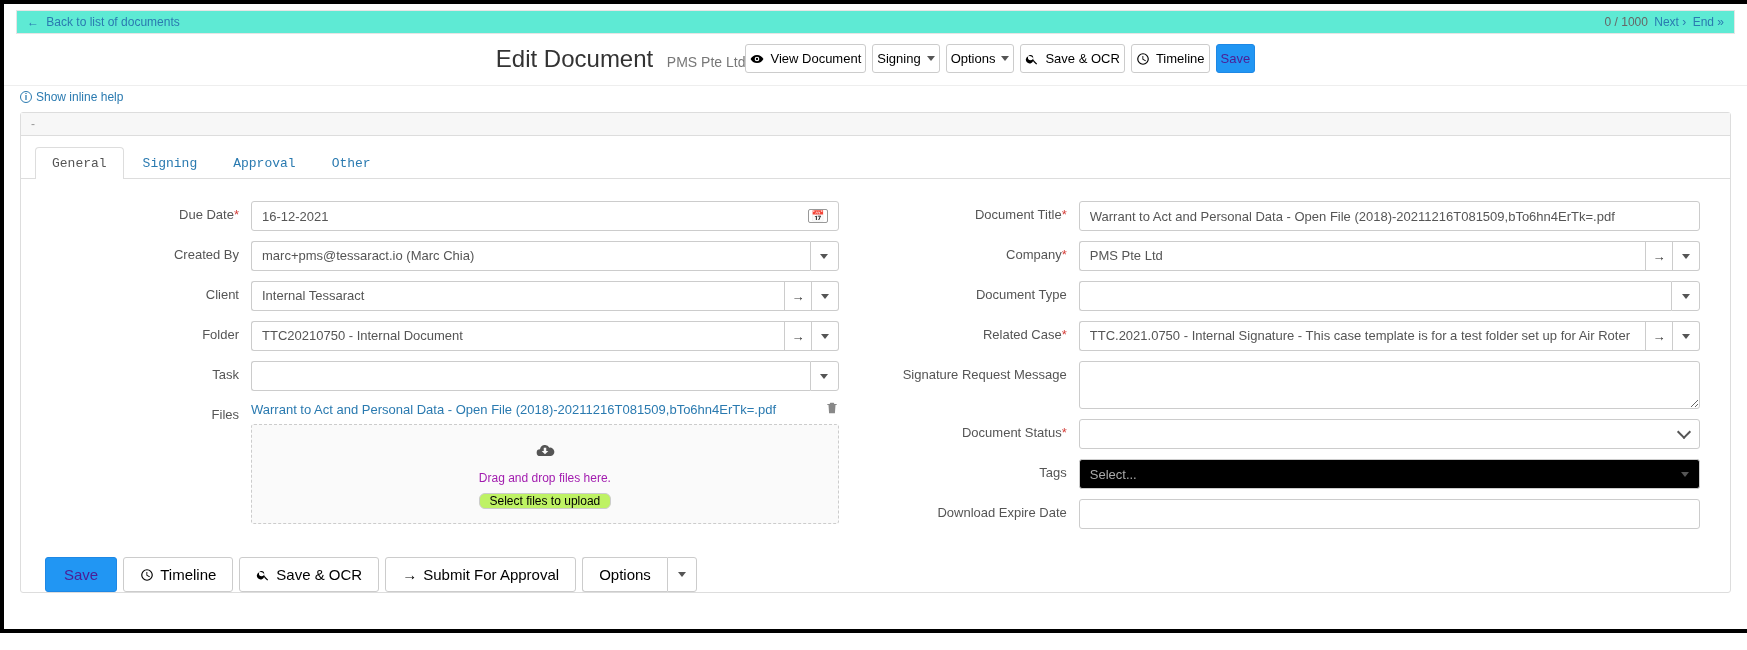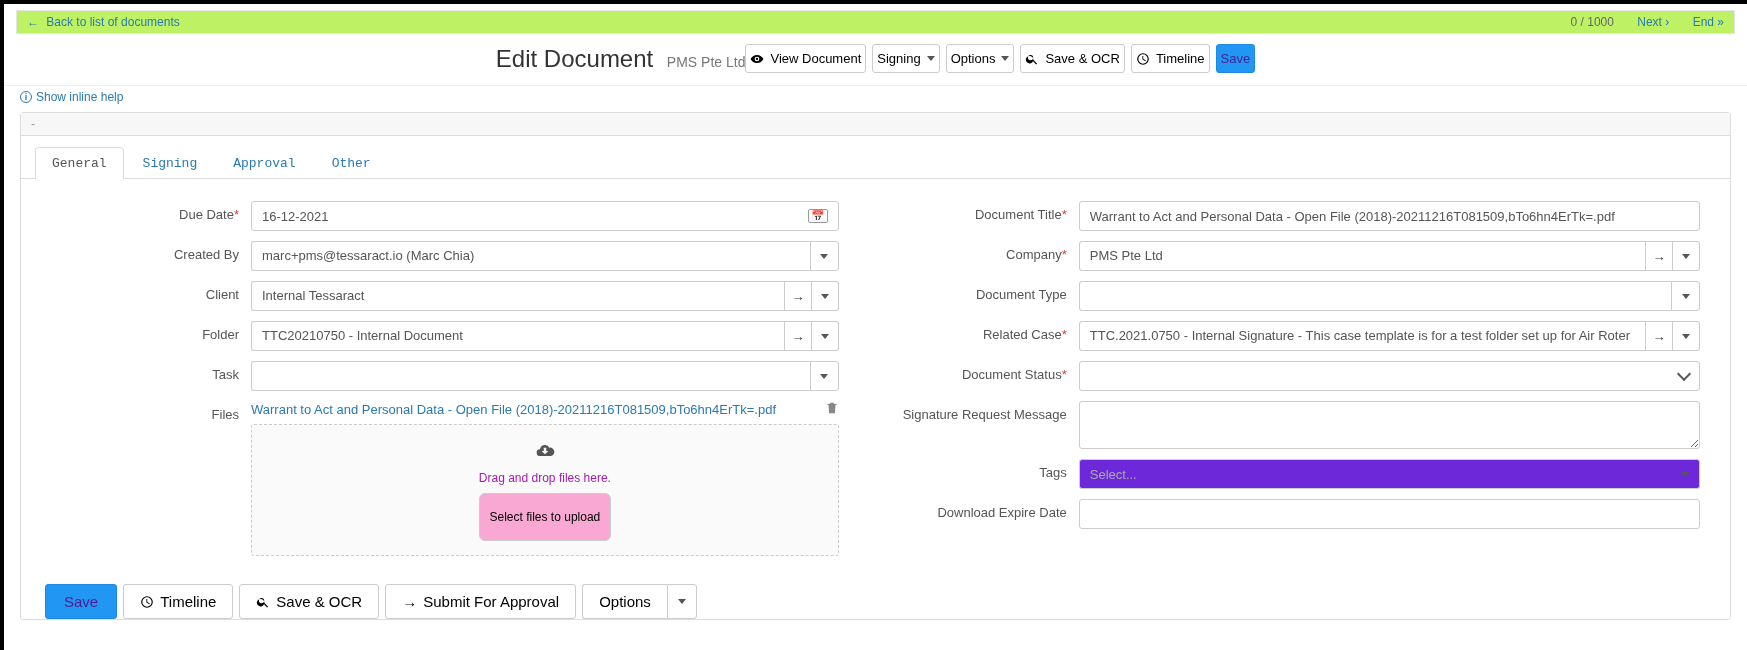--- a/index.html
+++ b/index.html
@@ -7,33 +7,33 @@
   font-family: "Helvetica Neue", Helvetica, Arial, sans-serif;
   font-size: 13px;
   color: #333;
   background: #fff;
   width: 1747px;
   border: 4px solid #000;
   border-right: none;
   padding-bottom: 20px;
 }
 .top-bar {
-  background: #bef264;
+  background: #5eead4;
   border: 1px solid #e5e5e5;
   margin: 6px 12px 10px 12px;
   padding: 4px 10px;
   display: flex;
   justify-content: space-between;
   align-items: center;
   font-size: 12px;
 }
 .back-link { color: #2a7ab0; text-decoration: none; cursor: pointer; }
 .back-link .arrow { color:#2a7ab0; margin-right:4px; }
 .pager { color:#666; }
-.pager a { color:#2a7ab0; text-decoration:none; cursor:pointer; margin-left:20px; }
+.pager a { color:#2a7ab0; text-decoration:none; cursor:pointer; margin-left:3px; }
 
 .page-header {
   display:flex;
   justify-content:center;
   align-items:center;
   padding: 0 16px 12px 16px;
   border-bottom:1px solid #eee;
 }
 .page-header h1 { font-size:24px; font-weight:500; color:#333; }
 .page-header .subtitle { color:#777; font-size:14px; margin-left:10px; }
@@ -151,30 +151,30 @@
 .dropzone {
   border:1px dashed #ccc;
   background:#fafafa;
   padding:14px;
   text-align:center;
   border-radius:3px;
 }
 .dropzone .cloud { font-size:24px; color:#555; }
 .dropzone .dz-text { color:#a21caf; font-size:12px; margin:4px 0 8px; }
 .dropzone .select-btn {
-  background:#f9a8d4;
+  background:#bef264;
   border:1px solid #ccc;
-  padding:16px 10px;
+  padding:0 10px;
   font-size:12px;
   cursor:pointer;
   border-radius:6px;
 }
 
 .tag-select {
-  background:#6d28d9;
+  background:#000000;
   color:#999;
   cursor:pointer;
 }
 .textarea-resize { position:relative; }
 
 .bottom-actions {
   display:flex;
   gap:6px;
   padding:8px 24px 0 24px;
 }
@@ -381,33 +381,33 @@
           <div class="addon-btn">
               <span class="arrow-icon"></span>
             </div>
           <div class="addon-btn">
               <span class="caret-down"></span>
             </div>
         </div>
       </div>
 
       <div class="form-row">
+        <div class="form-label">Signature Request Message</div>
+        <div class="form-control-wrap textarea-resize">
+          <textarea class="form-control" value="" style=""></textarea>
+        </div>
+      </div>
+
+      <div class="form-row">
         <div class="form-label"><span>Document Status</span><span class="req">*</span></div>
         <div class="form-control-wrap">
           <div class="form-control select-like">
             <span></span>
             <span class="chevron-down"></span>
           </div>
-        </div>
-      </div>
-
-      <div class="form-row">
-        <div class="form-label">Signature Request Message</div>
-        <div class="form-control-wrap textarea-resize">
-          <textarea class="form-control" value="" style=""></textarea>
         </div>
       </div>
 
       <div class="form-row">
         <div class="form-label">Tags</div>
         <div class="form-control-wrap">
           <div class="form-control select-like tag-select">
             <span class="placeholder">Select...</span>
             <span class="caret-down"></span>
           </div>

